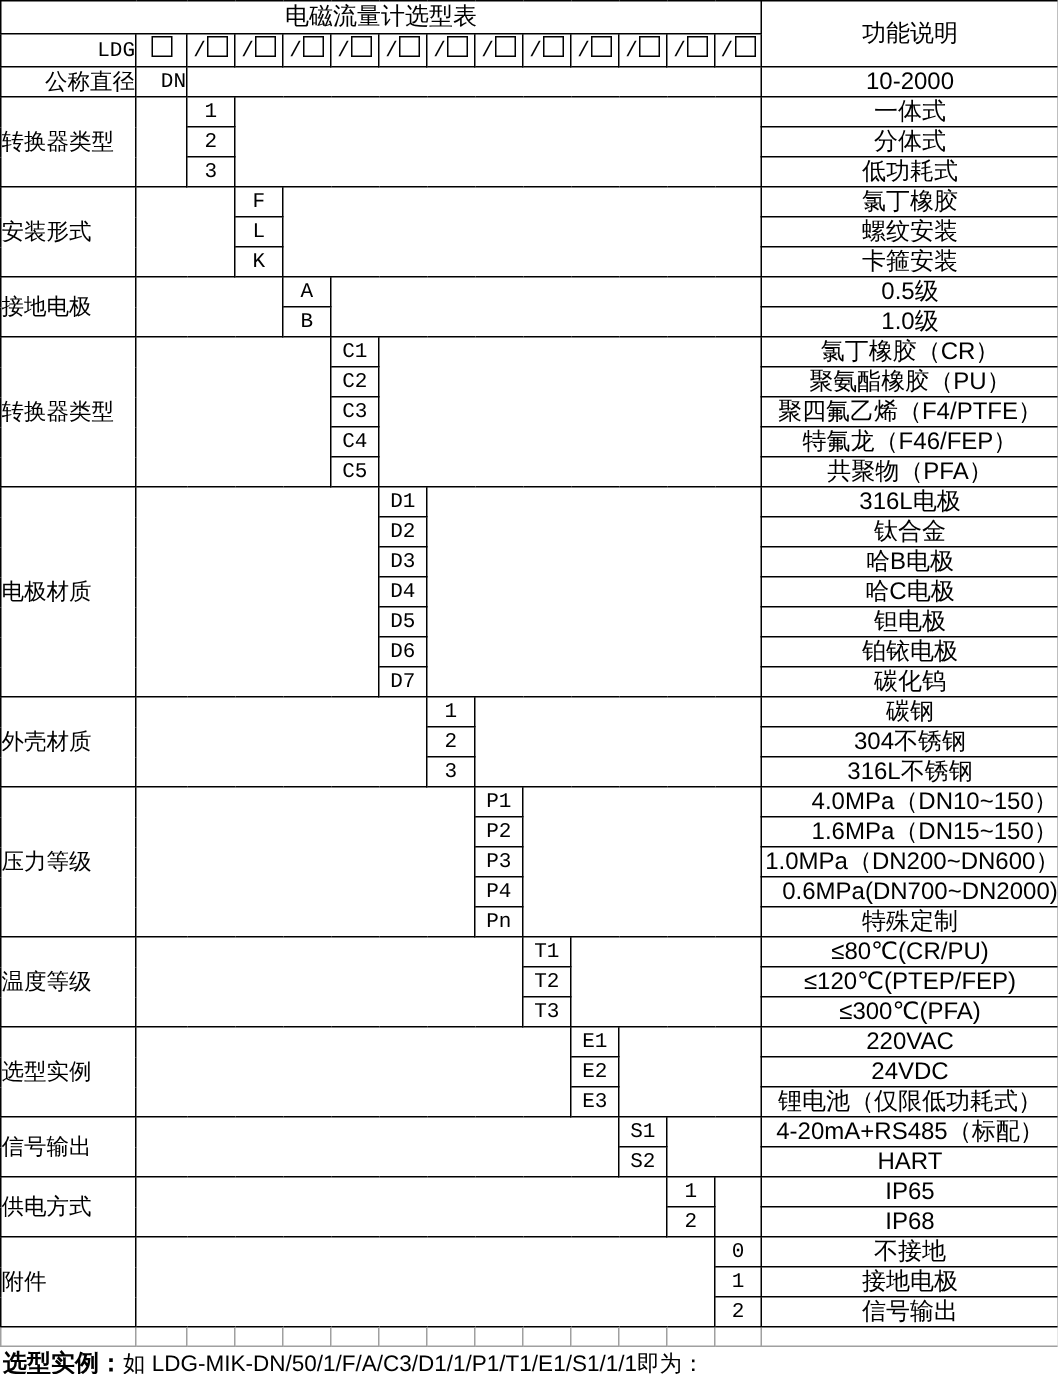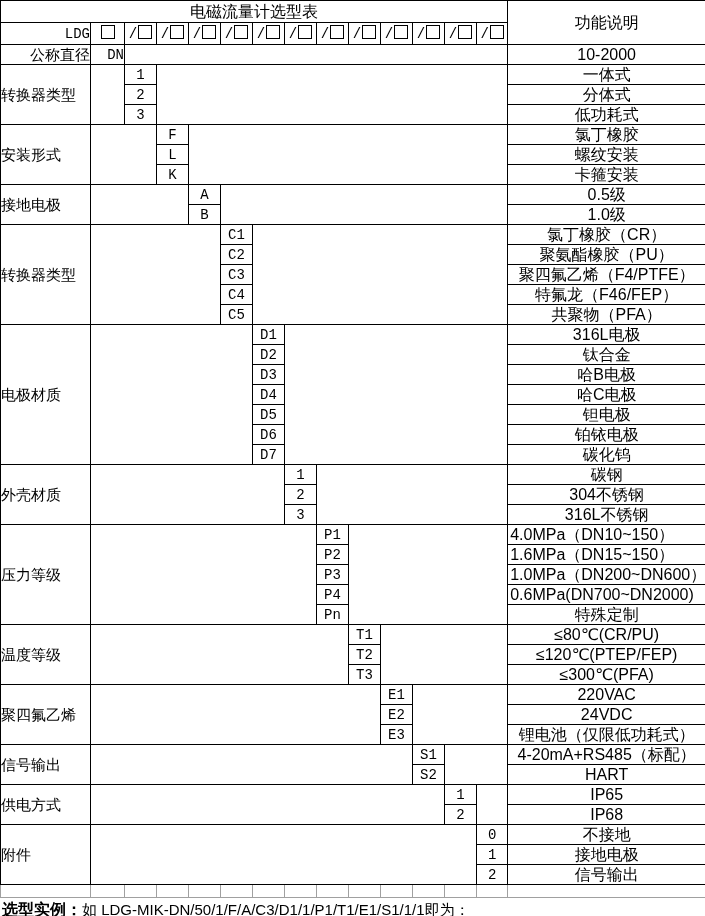--- a/index.html
+++ b/index.html
@@ -13,21 +13,21 @@
     font-size:15px;text-align:center;vertical-align:middle;
     overflow:hidden;white-space:nowrap;
   }
   .sel-table tr.h22 td{height:21px;line-height:20px;}
   td.title-cell{font-size:16px;}
   td.fn-head{font-size:16px;}
   td.lab{text-align:left;}
   td.lab-left{text-align:right;padding-left:4px;}
   td.code{font-family:"Liberation Mono","DejaVu Sans Mono",monospace;font-size:14px;}
   td.desc{font-size:16px;}
-  td.desc-left{text-align:left;padding-left:2px;}
+  td.desc-left{text-align:right;padding-left:2px;}
   td.box-cell{font-family:"Liberation Mono","DejaVu Sans Mono",monospace;font-size:14px;}
   .sq{display:inline-block;width:12px;height:12px;border:1px solid #000;vertical-align:-1px;background:#fff;}
   .slash{margin-right:1px;}
   
   .grid-table td{border:1px solid #a0a0a0;border-top:none;height:12px;padding:0;}
   
   .example{padding:1px 2px 0 2px;}
   .ex-line1{margin:0;font-size:15px;line-height:21px;white-space:nowrap;}
   .ex-lead{font-weight:bold;font-size:16px;}
 </style>
@@ -235,21 +235,21 @@
 <tr>
   <td class="code">T2</td>
   <td class="desc">≤120℃(PTEP/FEP)</td>
 </tr>
 <tr>
   <td class="code">T3</td>
   <td class="desc">≤300℃(PFA)</td>
 </tr>
 
 <tr>
-  <td rowspan="3" class="lab">聚四氟乙烯</td>
+  <td rowspan="3" class="lab">选型实例</td>
   <td rowspan="3" colspan="9"></td>
   <td class="code">E1</td>
   <td rowspan="3" colspan="3"></td>
   <td class="desc">220VAC</td>
 </tr>
 <tr>
   <td class="code">E2</td>
   <td class="desc">24VDC</td>
 </tr>
 <tr>

